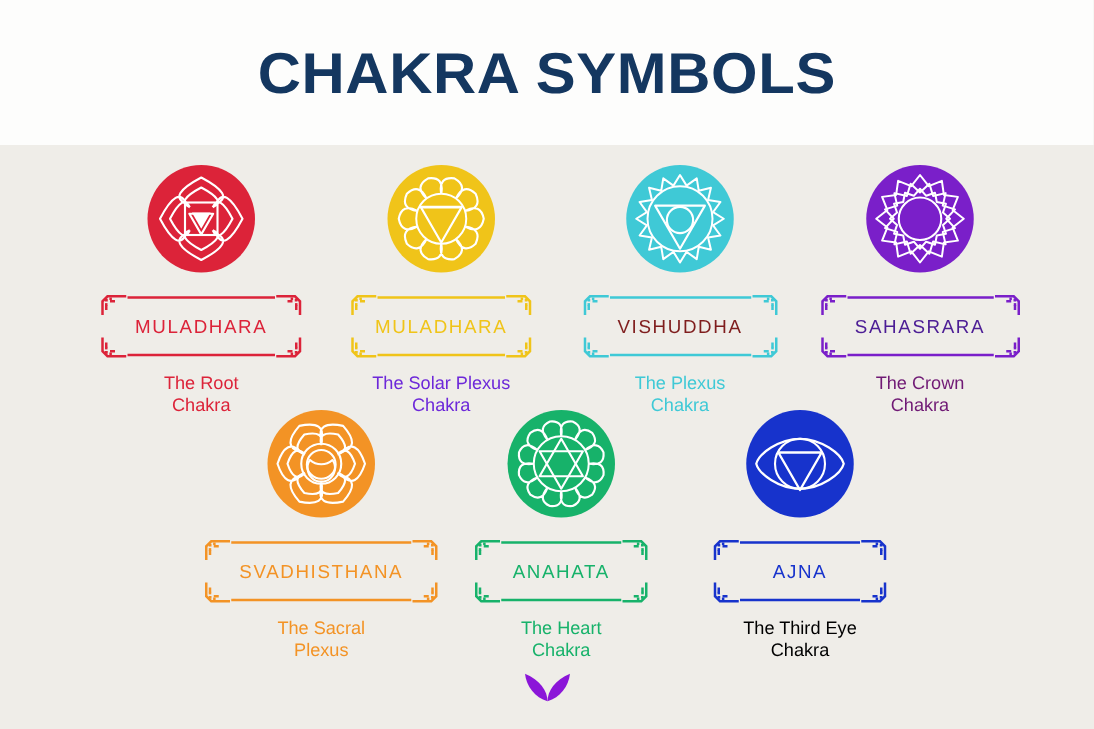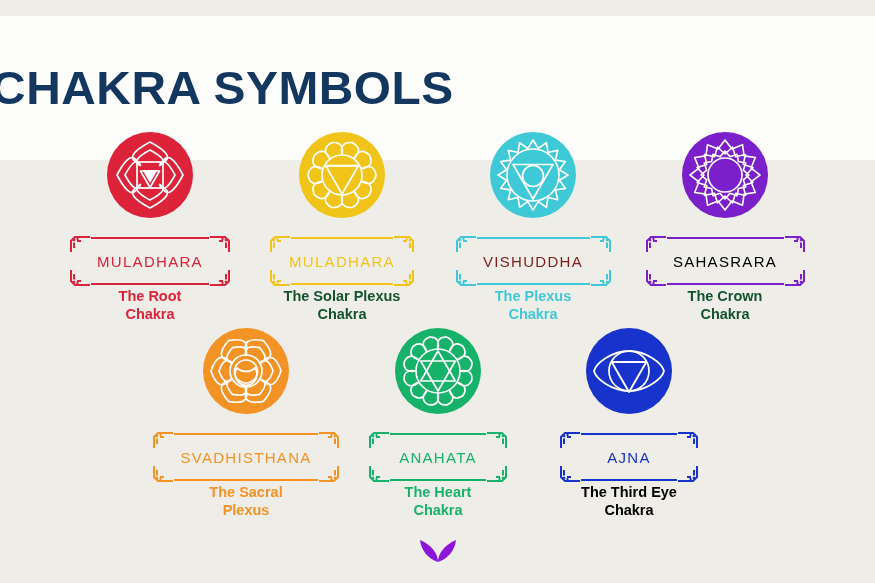--- a/index.html
+++ b/index.html
@@ -4,37 +4,37 @@
 <style>
   html,body{margin:0;padding:0;}
   body{
     width:875px;height:583px;
     background:#efede8;
     font-family:"Liberation Sans", sans-serif;
     overflow:hidden;
     position:relative;
   }
   .header-band{
-    position:absolute;left:0;top:16px;width:875px;height:144px;
+    position:absolute;left:0;top:0;width:875px;height:116px;
     background:#fdfdfc;
-    display:flex;align-items:center;justify-content:flex-start;
+    display:flex;align-items:center;justify-content:center;
   }
   .page-title{
     font-size:46px;
     font-weight:bold;
     letter-spacing:0.5px;
     color:#143760;
     font-family:"Liberation Sans", sans-serif;
     transform:scaleX(1.04);
     text-align:center;
     margin:0;
     white-space:nowrap;
   }
   .grid{
-    position:absolute;left:0;top:116px;width:831px;height:410px;
+    position:absolute;left:11px;top:116px;width:831px;height:410px;
   }
   .card{
     position:absolute;
     width:200px;
     display:flex;flex-direction:column;align-items:center;
   }
   .disc{
     width:86px;height:86px;border-radius:50%;
     display:flex;align-items:center;justify-content:center;
     margin-bottom:17px;
@@ -59,22 +59,23 @@
   .edge-top{top:2px;}
   .edge-bot{bottom:2px;}
   .sanskrit{
     font-size:15px;
     letter-spacing:1.3px;
     font-weight:normal;
     white-space:nowrap;
     z-index:2;
   }
   .subtitle{
+    margin-top:11px;
     font-size:14.5px;
-    font-weight:bold;
+    font-weight:normal;
     line-height:1.25;
     text-align:center;
     white-space:pre-line;
   }
   .footer-logo{
     position:absolute;left:0;bottom:16px;width:875px;
     display:flex;align-items:center;justify-content:center;
   }
 </style>
 </head>
@@ -182,21 +183,21 @@
     <path d="M5 9 L5 13 M8 6 L12 6" fill="none" stroke="#f0c419" stroke-width="2"></path>
     <rect x="4" y="4" width="2.2" height="2.2" fill="#f0c419"></rect>
     <rect x="7.5" y="3" width="2" height="2" fill="#f0c419"></rect>
     <rect x="4" y="7.5" width="2" height="2" fill="#f0c419"></rect>
   </svg>
         </span>
         <span class="edge edge-top" style="background: rgb(240, 196, 25);"></span>
         <span class="edge edge-bot" style="background: rgb(240, 196, 25);"></span>
         <span class="sanskrit" style="color: rgb(240, 196, 25);">MULADHARA</span>
       </div>
-      <div class="subtitle" style="color: #14532d;">The Solar Plexus
+      <div class="subtitle" style="color: #6d28d9;">The Solar Plexus
 Chakra</div>
     </div>
     <div class="card" style="left: 433px; top: 16px;">
       <div class="disc" style="background: rgb(63, 201, 214);">
         <svg width="74" height="74" viewBox="0 0 74 74" aria-hidden="true">
           <polygon points="37.00,2.00 42.27,10.52 50.39,4.66 52.00,14.55 61.75,12.25 59.45,22.00 69.34,23.61 63.48,31.73 72.00,37.00 63.48,42.27 69.34,50.39 59.45,52.00 61.75,61.75 52.00,59.45 50.39,69.34 42.27,63.48 37.00,72.00 31.73,63.48 23.61,69.34 22.00,59.45 12.25,61.75 14.55,52.00 4.66,50.39 10.52,42.27 2.00,37.00 10.52,31.73 4.66,23.61 14.55,22.00 12.25,12.25 22.00,14.55 23.61,4.66 31.73,10.52" fill="none" stroke="#fff" stroke-width="1.6" stroke-linejoin="round"></polygon>
           <circle cx="37" cy="37" r="26" fill="none" stroke="#fff" stroke-width="1.6"></circle>
           <polygon points="37.00,61.00 17.08,26.50 56.92,26.50" fill="none" stroke="#fff" stroke-width="1.7" stroke-linejoin="round"></polygon>
           <circle cx="37" cy="38" r="10.5" fill="none" stroke="#fff" stroke-width="1.7"></circle>
         </svg>
@@ -286,23 +287,23 @@
           <svg viewBox="0 0 22 18" aria-hidden="true">
     <path d="M2 17 L2 6 L6 2 L21 2" fill="none" stroke="#7a1fc9" stroke-width="2"></path>
     <path d="M5 9 L5 13 M8 6 L12 6" fill="none" stroke="#7a1fc9" stroke-width="2"></path>
     <rect x="4" y="4" width="2.2" height="2.2" fill="#7a1fc9"></rect>
     <rect x="7.5" y="3" width="2" height="2" fill="#7a1fc9"></rect>
     <rect x="4" y="7.5" width="2" height="2" fill="#7a1fc9"></rect>
   </svg>
         </span>
         <span class="edge edge-top" style="background: rgb(122, 31, 201);"></span>
         <span class="edge edge-bot" style="background: rgb(122, 31, 201);"></span>
-        <span class="sanskrit" style="color: #000000;">SAHASRARA</span>
-      </div>
-      <div class="subtitle" style="color: #14532d;">The Crown
+        <span class="sanskrit" style="color: #4c1d95;">SAHASRARA</span>
+      </div>
+      <div class="subtitle" style="color: #701a75;">The Crown
 Chakra</div>
     </div>
     <div class="card" style="left: 146px; top: 212px; justify-content: center;">
       <div class="disc" style="background: rgb(243, 147, 37);">
         <svg width="74" height="74" viewBox="0 0 74 74" aria-hidden="true">
           <path d="M37.00,18.00 Q32.61,2.28 54.50,6.69 Q69.27,23.44 53.45,27.50 M53.45,27.50 Q64.88,15.84 72.00,37.00 Q64.88,58.16 53.45,46.50 M53.45,46.50 Q69.27,50.56 54.50,67.31 Q32.61,71.72 37.00,56.00 M37.00,56.00 Q41.39,71.72 19.50,67.31 Q4.73,50.56 20.55,46.50 M20.55,46.50 Q9.12,58.16 2.00,37.00 Q9.12,15.84 20.55,27.50 M20.55,27.50 Q4.73,23.44 19.50,6.69 Q41.39,2.28 37.00,18.00 " fill="none" stroke="#fff" stroke-width="1.7" stroke-linejoin="round"></path>
           <path d="M37.00,22.00 Q33.62,10.21 50.50,13.62 Q61.89,26.54 49.99,29.50 M49.99,29.50 Q58.51,20.68 64.00,37.00 Q58.51,53.32 49.99,44.50 M49.99,44.50 Q61.89,47.46 50.50,60.38 Q33.62,63.79 37.00,52.00 M37.00,52.00 Q40.38,63.79 23.50,60.38 Q12.11,47.46 24.01,44.50 M24.01,44.50 Q15.49,53.32 10.00,37.00 Q15.49,20.68 24.01,29.50 M24.01,29.50 Q12.11,26.54 23.50,13.62 Q40.38,10.21 37.00,22.00 " fill="none" stroke="#fff" stroke-width="1.7" stroke-linejoin="round"></path>
           <circle cx="37" cy="37" r="16" fill="none" stroke="#fff" stroke-width="1.7"></circle>
           <circle cx="37" cy="37.5" r="11.5" fill="none" stroke="#fff" stroke-width="1.7"></circle>
           <path d="M28,34 A11,11 0 1 0 46,34 A13.5,13.5 0 0 1 28,34 Z" fill="none" stroke="#fff" stroke-width="1.7" stroke-linejoin="round"></path>

